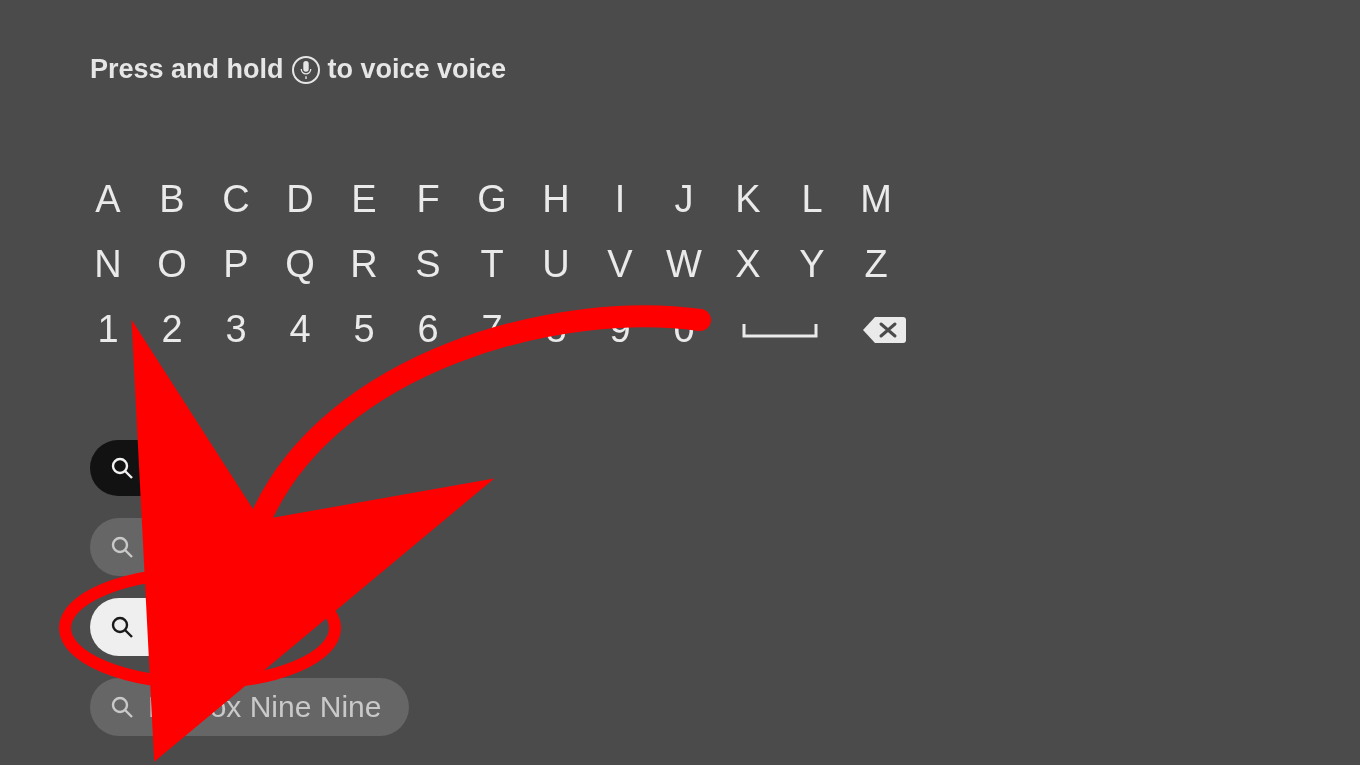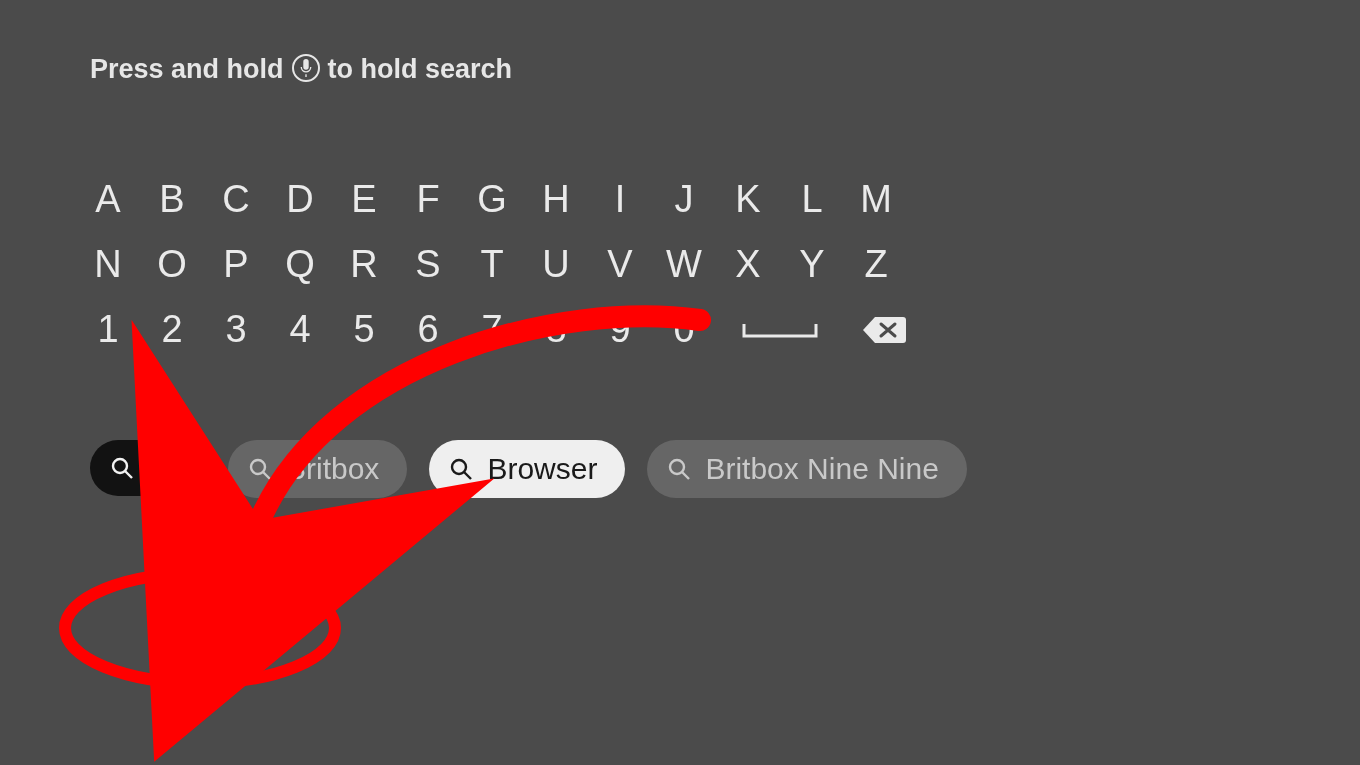--- a/index.html
+++ b/index.html
@@ -10,20 +10,21 @@
     font-family: "Amazon Ember", "Helvetica Neue", Arial, sans-serif;
     color: #e9e9e9;
     overflow: hidden;
     position: relative;
   }
   .hint-row {
     position: absolute;
     top: 54px;
     left: 90px;
     display: flex;
+    align-items: center;
     gap: 8px;
     font-size: 27px;
     font-weight: 600;
     color: #e6e6e6;
   }
   .hint-row .mic-circle {
     display: inline-flex;
     align-items: center;
     justify-content: center;
     width: 28px;
@@ -66,20 +67,21 @@
     align-items: center;
     justify-content: center;
   }
   .kb-bksp svg { width: 46px; height: 30px; fill: #eaeaea; }
 
   .pills {
     position: absolute;
     top: 440px;
     left: 90px;
     display: flex;
+    flex-direction: column;
     gap: 22px;
     align-items: flex-start;
   }
   .pill {
     display: inline-flex;
     align-items: center;
     gap: 14px;
     height: 58px;
     padding: 0 28px 0 20px;
     border-radius: 40px;
@@ -114,21 +116,21 @@
 </head>
 <body>
 
 <div class="hint-row">
   <span>Press and hold</span>
   <span class="mic-circle">
     <svg viewBox="0 0 14 20">
         <path d="M7 0a3 3 0 0 0-3 3v6a3 3 0 0 0 6 0V3a3 3 0 0 0-3-3zM1 9a6 6 0 0 0 12 0h-1.5A4.5 4.5 0 0 1 2.5 9H1zm5.25 8v3h1.5v-3h-1.5z"></path>
       </svg>
   </span>
-  <span>to hold search</span>
+  <span>to voice voice</span>
 </div>
 
 <div class="keyboard">
   <div class="kb-row">
     <span class="kb-key">A</span>
     <span class="kb-key">B</span>
     <span class="kb-key">C</span>
     <span class="kb-key">D</span>
     <span class="kb-key">E</span>
     <span class="kb-key">F</span>

